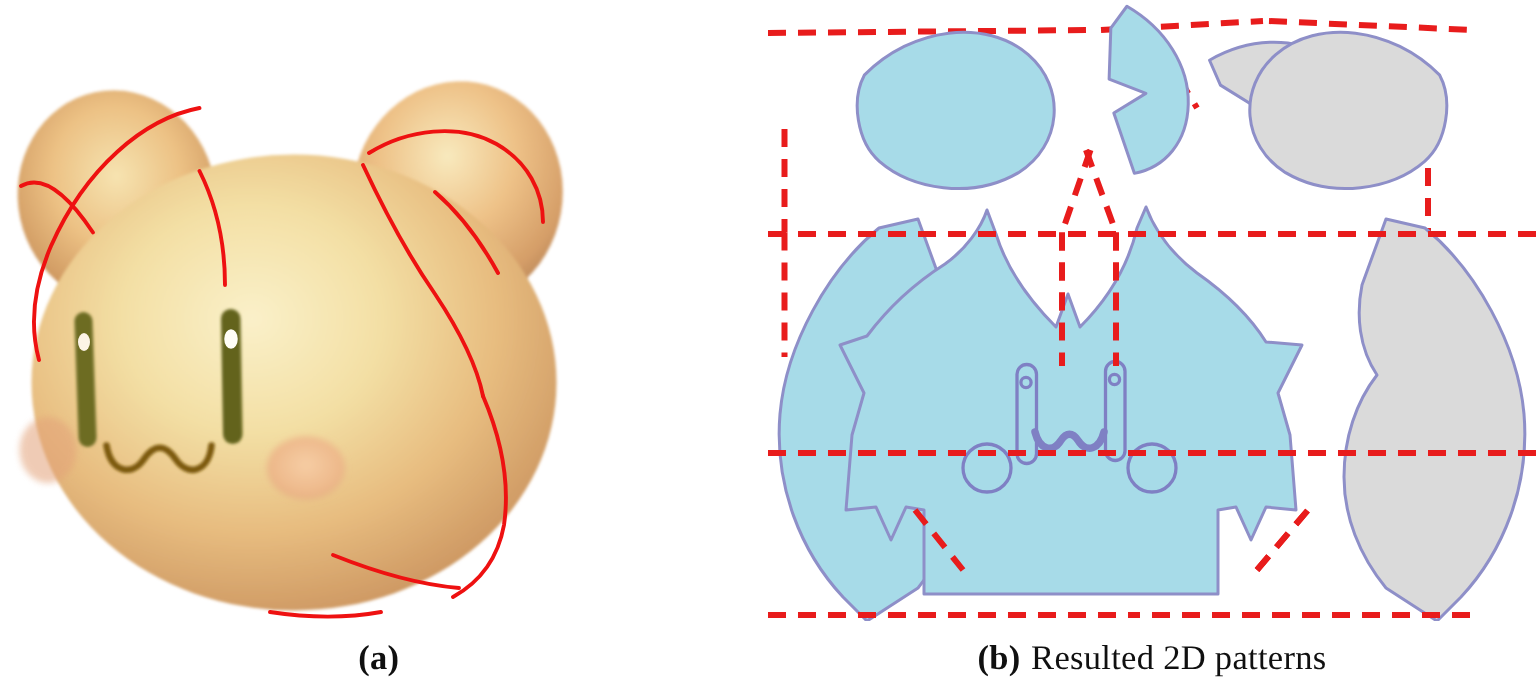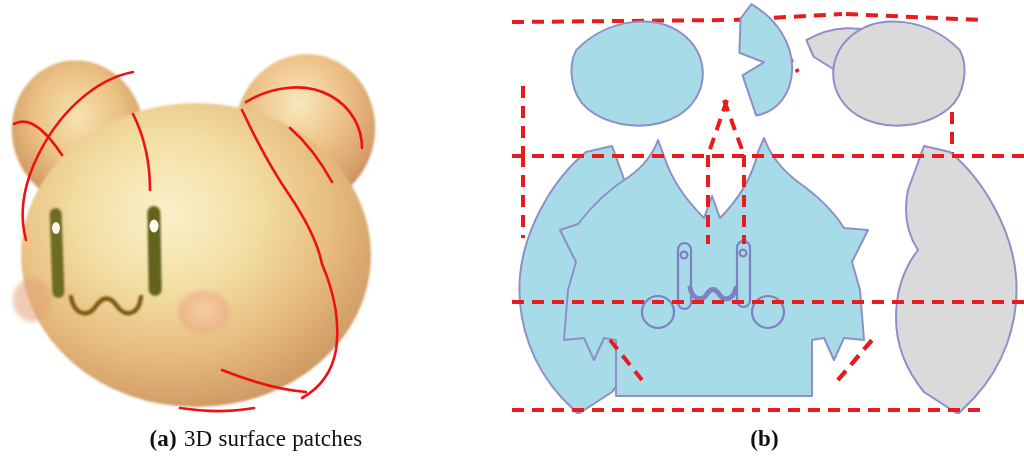--- a/index.html
+++ b/index.html
@@ -244,20 +244,20 @@
         <path class="dash" d="M 326,380 L 360,340"></path>
         <path class="dash" d="M 0,410 L 248,410"></path>
         <path class="dash" d="M 256,410 L 470,410"></path>
       </g>
     </svg>
   </div>
 
   <div class="caption-row">
     <div class="caption">
       <span class="lbl">(a)</span>
-      <span>3D surface patches</span>
     </div>
     <div class="caption">
       <span class="lbl">(b)</span>
+      <span>Resulted 2D patterns</span>
     </div>
   </div>
 
 </div>
 
 </body></html>

